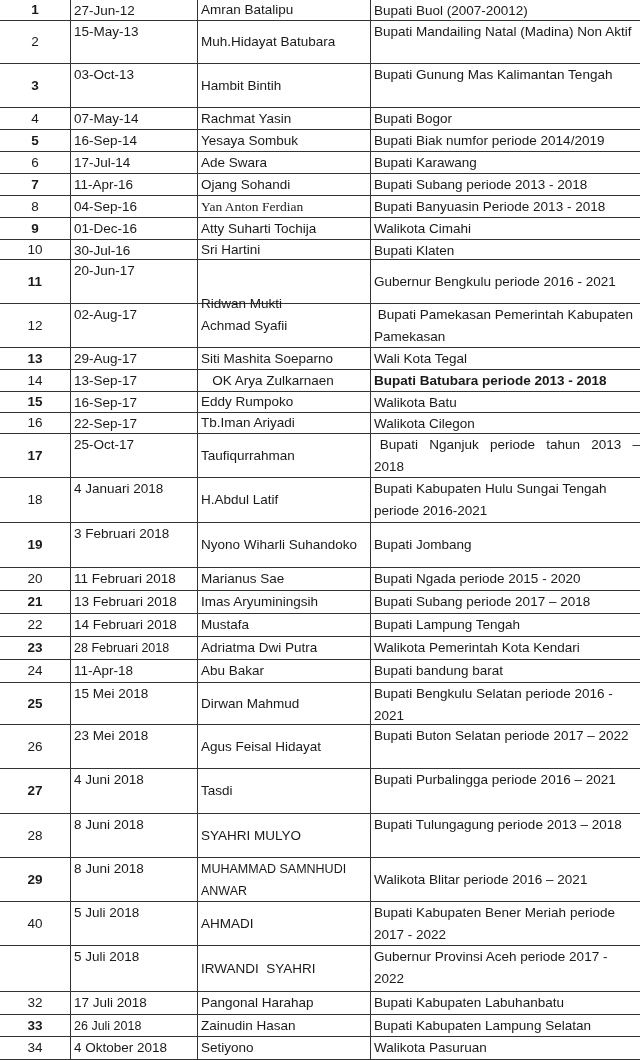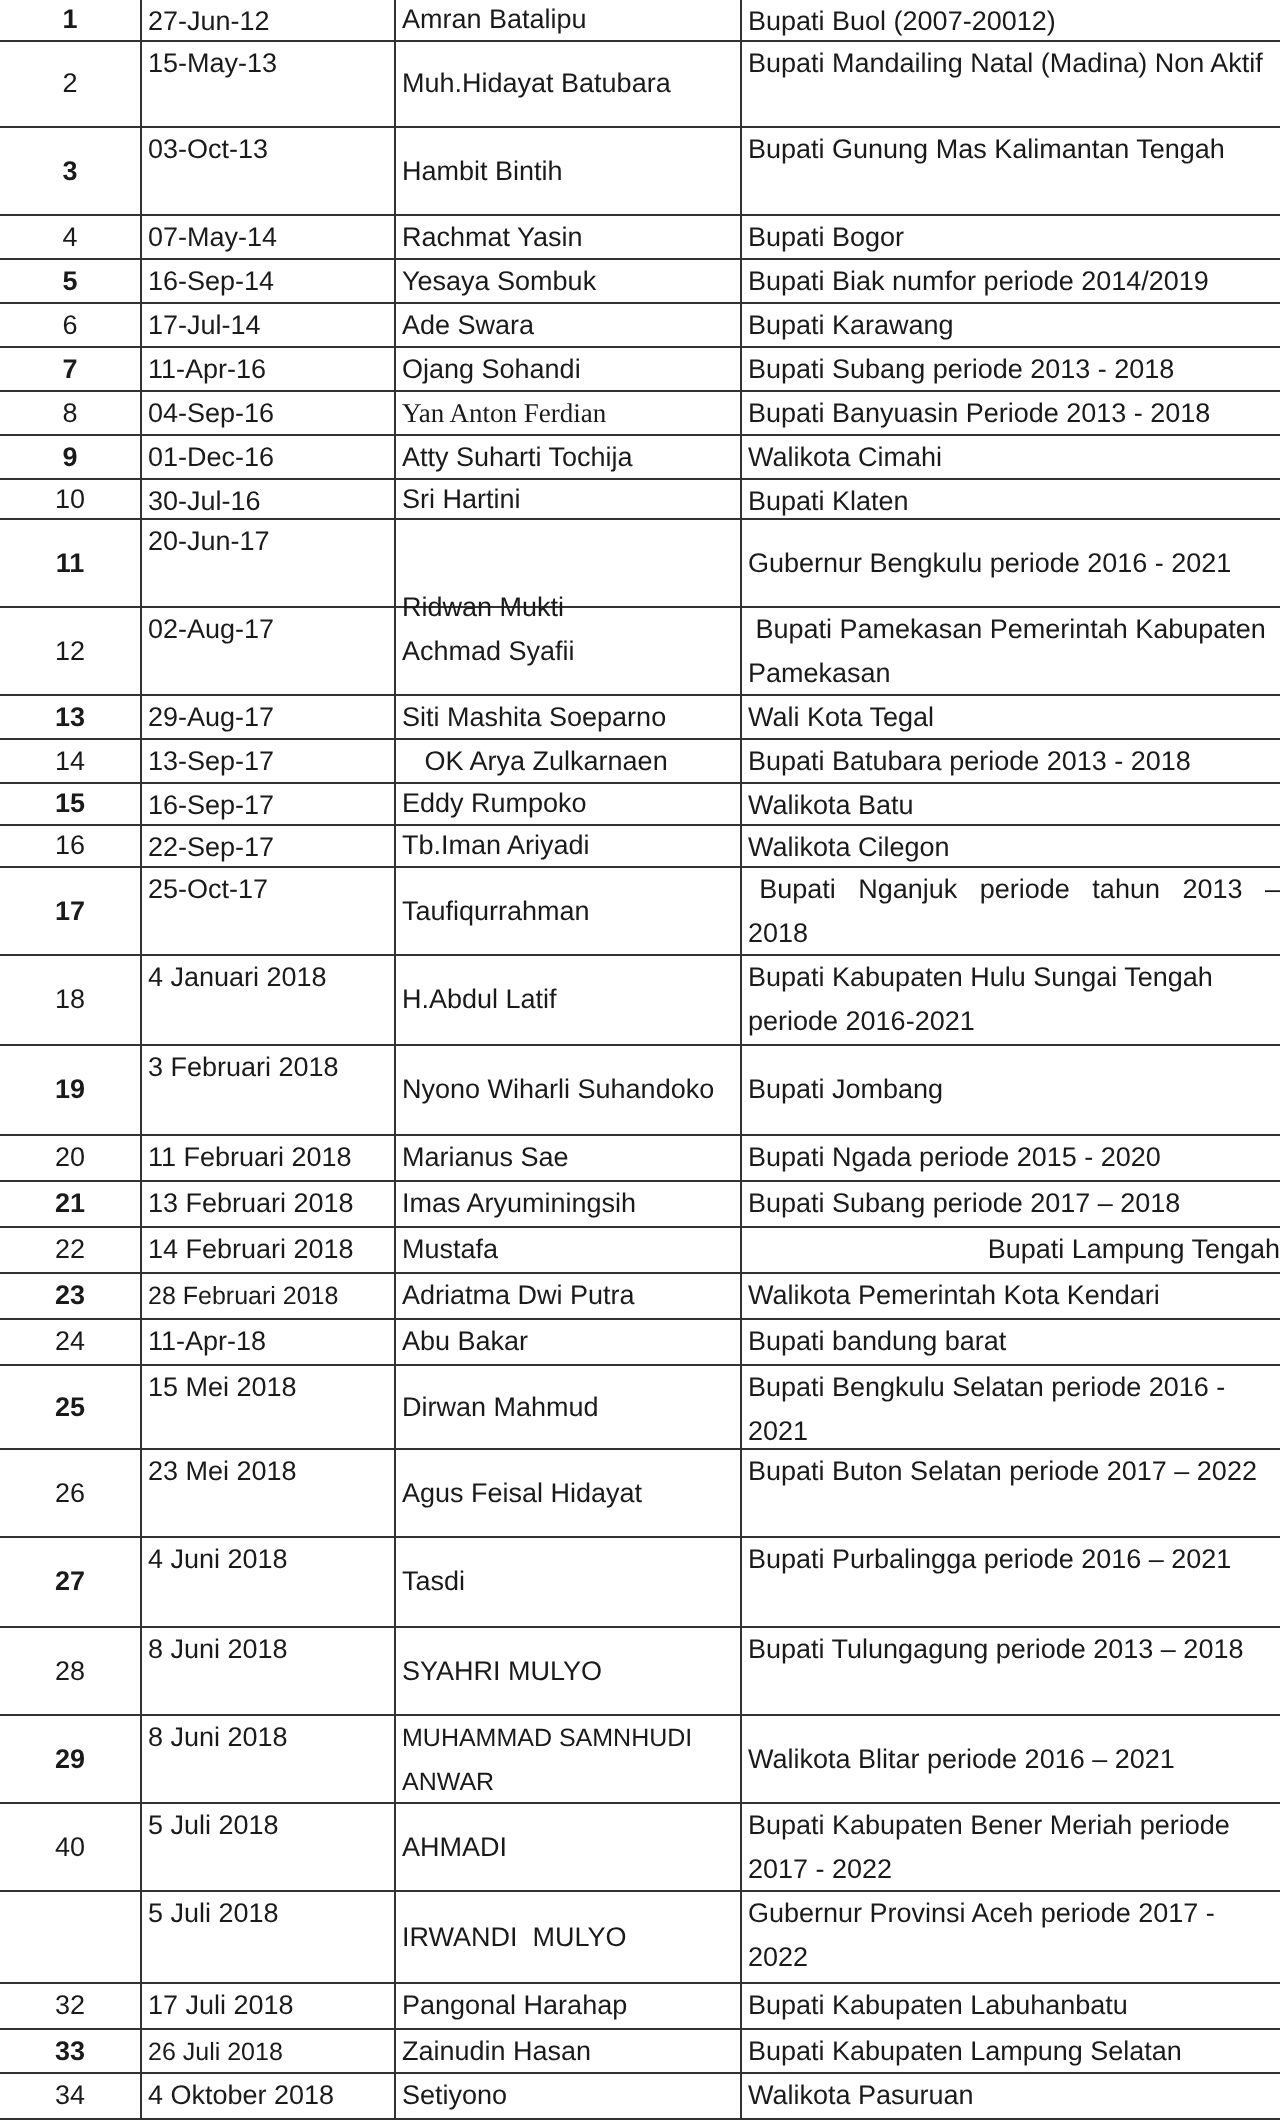--- a/index.html
+++ b/index.html
@@ -152,21 +152,21 @@
         <span class="txt" style="white-space: pre-wrap; width: 266px;">Wali Kota Tegal</span>
       </div>
     </div>
     <div class="row" style="top: 370px; height: 22px;">
       <div class="cell c-no">14</div>
       <div class="cell c-date">13-Sep-17</div>
       <div class="cell c-name">
         <span class="txt" style="white-space: pre-wrap; line-height: 22px;">   OK Arya Zulkarnaen</span>
       </div>
       <div class="cell c-pos">
-        <span class="txt" style="white-space: pre-wrap; width: 266px;">Bupati Batubara periode 2013 - 2018</span>
+        <span class="txt" style="white-space: pre-wrap; width: 266px; font-weight: bold;">Bupati Batubara periode 2013 - 2018</span>
       </div>
     </div>
     <div class="row" style="top: 392px; height: 21px;">
       <div class="cell c-no bold">15</div>
       <div class="cell c-date">16-Sep-17</div>
       <div class="cell c-name">
         <span class="txt" style="white-space: pre-wrap; line-height: 22px;">Eddy Rumpoko</span>
       </div>
       <div class="cell c-pos">
         <span class="txt" style="white-space: pre-wrap; width: 266px;">Walikota Batu</span>
@@ -232,21 +232,21 @@
         <span class="txt" style="white-space: pre-wrap; width: 266px;">Bupati Subang periode 2017 – 2018</span>
       </div>
     </div>
     <div class="row" style="top: 614px; height: 23px;">
       <div class="cell c-no">22</div>
       <div class="cell c-date">14 Februari 2018</div>
       <div class="cell c-name">
         <span class="txt" style="white-space: pre-wrap; line-height: 22px;">Mustafa</span>
       </div>
       <div class="cell c-pos">
-        <span class="txt" style="white-space: pre-wrap; width: 266px; text-align: right;">Bupati Lampung Tengah</span>
+        <span class="txt" style="white-space: pre-wrap; width: 266px;">Bupati Lampung Tengah</span>
       </div>
     </div>
     <div class="row" style="top: 637px; height: 23px;">
       <div class="cell c-no bold">23</div>
       <div class="cell c-date date-small">28 Februari 2018</div>
       <div class="cell c-name">
         <span class="txt" style="white-space: pre-wrap; line-height: 22px;">Adriatma Dwi Putra</span>
       </div>
       <div class="cell c-pos">
         <span class="txt" style="white-space: pre-wrap; width: 266px;">Walikota Pemerintah Kota Kendari</span>
@@ -318,21 +318,21 @@
       <div class="cell c-name">
         <span class="txt" style="white-space: pre-wrap; line-height: 22px;">AHMADI</span>
       </div>
       <div class="cell c-pos">
         <span class="txt" style="white-space: pre-wrap; width: 266px;">Bupati Kabupaten Bener Meriah periode 2017 - 2022</span>
       </div>
     </div>
     <div class="row" style="top: 946px; height: 46px;">
       <div class="cell c-date">5 Juli 2018</div>
       <div class="cell c-name">
-        <span class="txt" style="white-space: pre-wrap; line-height: 22px;">IRWANDI  MULYO</span>
+        <span class="txt" style="white-space: pre-wrap; line-height: 22px;">IRWANDI  SYAHRI</span>
       </div>
       <div class="cell c-pos">
         <span class="txt" style="white-space: pre-wrap; width: 266px;">Gubernur Provinsi Aceh periode 2017 - 2022</span>
       </div>
     </div>
     <div class="row" style="top: 992px; height: 23px;">
       <div class="cell c-no">32</div>
       <div class="cell c-date">17 Juli 2018</div>
       <div class="cell c-name">
         <span class="txt" style="white-space: pre-wrap; line-height: 22px;">Pangonal Harahap</span>

